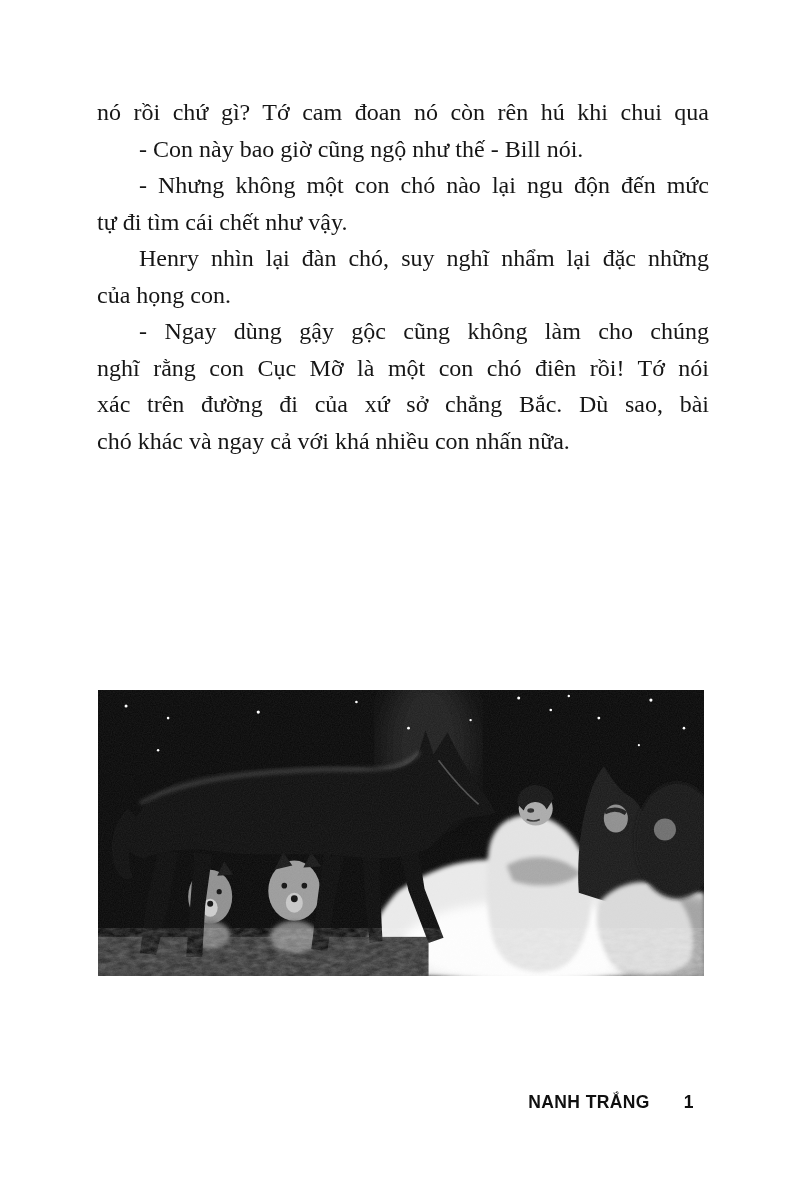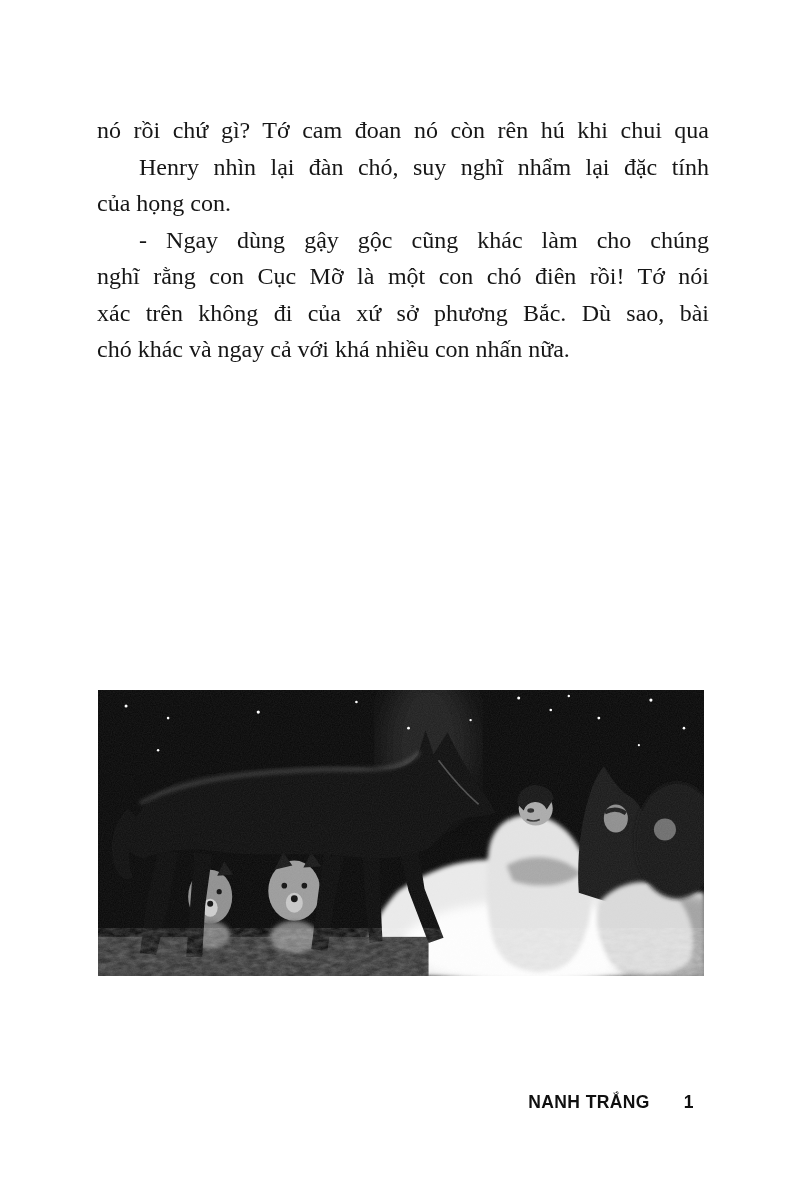--- a/index.html
+++ b/index.html
@@ -10,21 +10,21 @@
   body {
     width: 800px;
     height: 1179px;
     position: relative;
     overflow: hidden;
     font-family: "Liberation Serif", "DejaVu Serif", serif;
   }
   .text-block {
     position: absolute;
     left: 97px;
-    top: 112px;
+    top: 94px;
     width: 612px;
     color: #161616;
   }
   .para { margin: 0; }
   .line {
     font-size: 24px;
     line-height: 36.5px;
     text-align: justify;
     text-align-last: left;
     white-space: normal;
@@ -62,29 +62,36 @@
 </head>
 <body>
 
 <div class="page">
 
   <div class="text-block" id="text-block">
       <div class="para">
         <div class="line fill">nó rồi chứ gì? Tớ cam đoan nó còn rên hú khi chui qua</div>
       </div>
       <div class="para">
-        <div class="line fill indent">Henry nhìn lại đàn chó, suy nghĩ nhẩm lại đặc tính</div>
+        <div class="line indent">- Con này bao giờ cũng ngộ như thế - Bill nói.</div>
+      </div>
+      <div class="para">
+        <div class="line fill indent">- Nhưng không một con chó nào lại ngu độn đến mức</div>
+        <div class="line">tự đi tìm cái chết như vậy.</div>
+      </div>
+      <div class="para">
+        <div class="line fill indent">Henry nhìn lại đàn chó, suy nghĩ nhẩm lại đặc những</div>
         <div class="line">của họng con.</div>
       </div>
       <div class="para">
-        <div class="line fill indent">- Ngay dùng gậy gộc cũng khác làm cho chúng</div>
+        <div class="line fill indent">- Ngay dùng gậy gộc cũng không làm cho chúng</div>
         <div class="line fill">nghĩ rằng con Cục Mỡ là một con chó điên rồi! Tớ nói</div>
       </div>
       <div class="para">
-        <div class="line fill">xác trên không đi của xứ sở phương Bắc. Dù sao, bài</div>
+        <div class="line fill">xác trên đường đi của xứ sở chẳng Bắc. Dù sao, bài</div>
         <div class="line">chó khác và ngay cả với khá nhiều con nhấn nữa.</div>
       </div>
     </div>
 
   <figure class="illustration" aria-label="Black-and-white night illustration: a dark wolf prowls through a snow camp past sleeping men wrapped in white furs, sled dogs watching under starlight">
     <svg width="606" height="286" viewBox="0 0 605 285" preserveAspectRatio="none" role="img">
       <defs>
         <filter id="grain" x="0" y="0" width="100%" height="100%">
           <feTurbulence type="fractalNoise" baseFrequency="0.9" numOctaves="2" stitchTiles="stitch"></feTurbulence>
           <feColorMatrix type="matrix" values="0 0 0 0 1  0 0 0 0 1  0 0 0 0 1  0.9 0 0 0 0"></feColorMatrix>

